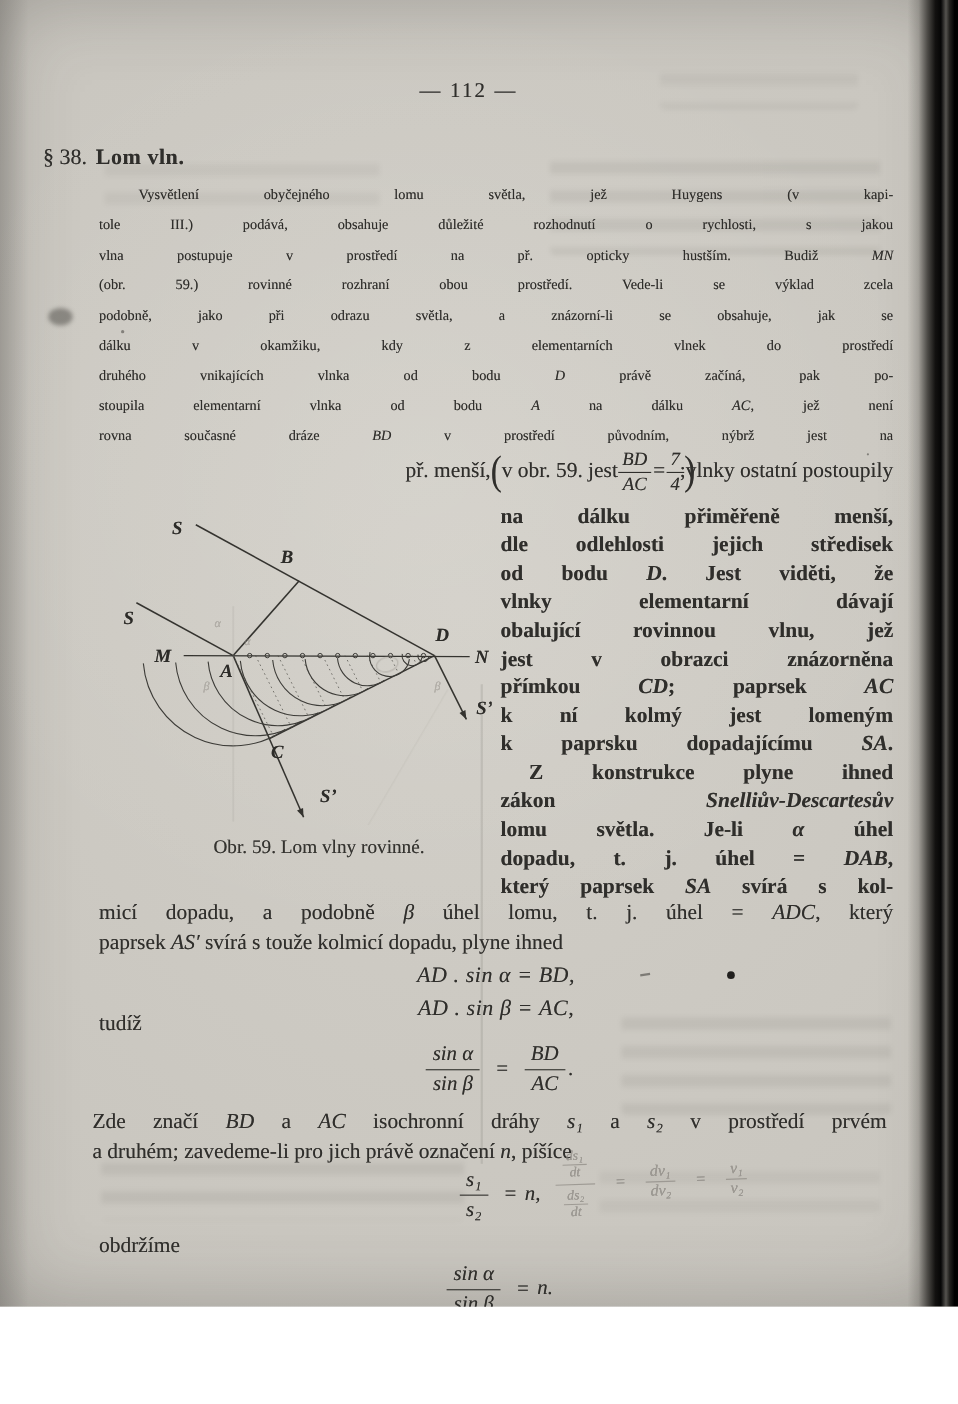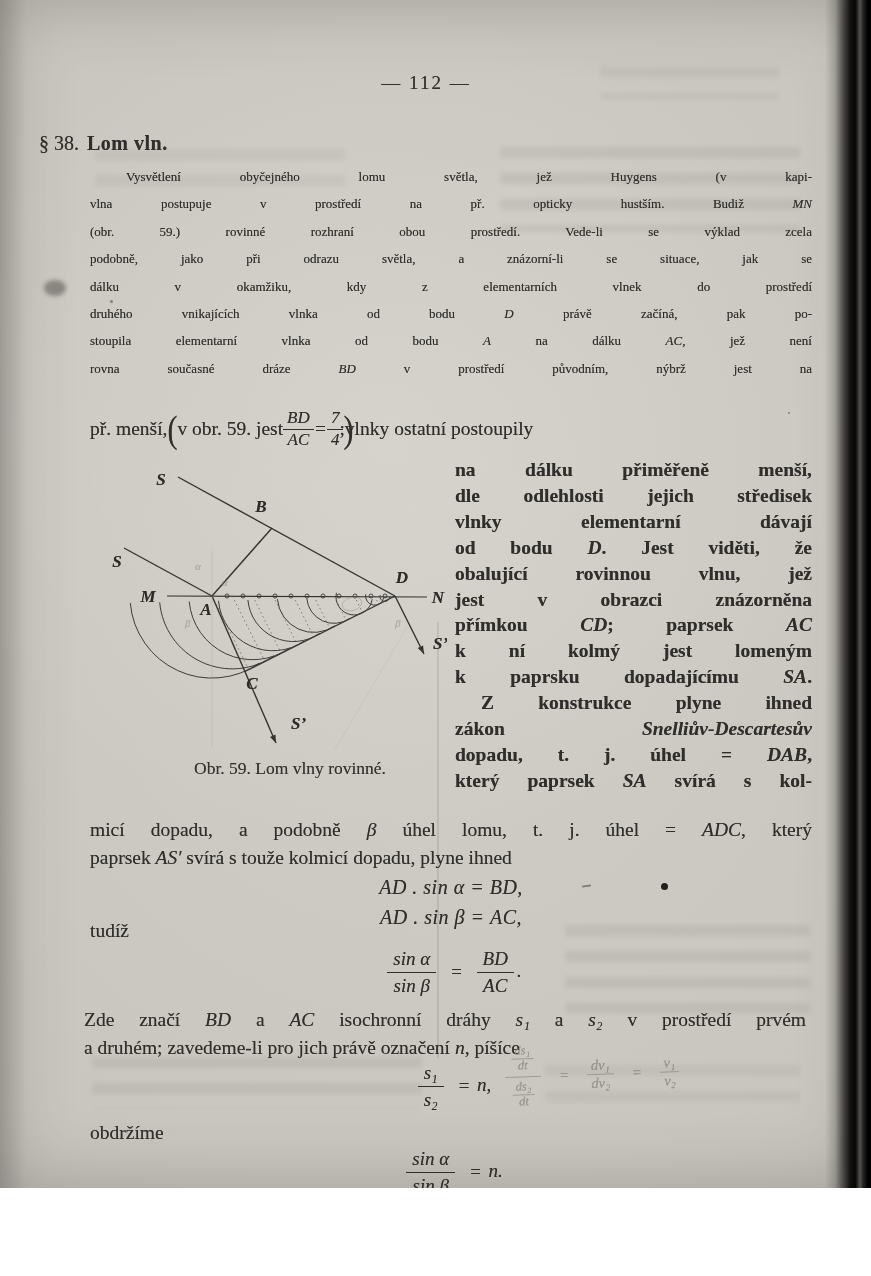--- a/index.html
+++ b/index.html
@@ -14,21 +14,21 @@
   .ink{ text-shadow:0 0 .5px rgba(47,46,43,.55); }
   .pageno{ position:absolute; top:72px; left:0; width:852px; text-align:center;
     font-size:19px; letter-spacing:2px; }
   .title{ position:absolute; top:132px; left:0; width:852px; text-align:left; font-size:20px;margin-left:39px; }
   .title .bold{ font-weight:700; margin-left:8px; letter-spacing:.5px; }
   .jline{ text-align:justify; text-align-last:justify; white-space:normal; }
   .ind{ padding-left:36px; }
   .mv{ font-style:italic; }
   .para1{ position:absolute; left:90px; top:163px; width:722px; font-size:13px; line-height:27.4px; }
   .line10{ position:absolute; left:90px; top:405px; width:722px; height:48px;
-    display:flex; align-items:center; justify-content:flex-start; font-size:19.5px; }
+    display:flex; align-items:center; justify-content:flex-end; font-size:19.5px; }
   .bigparen{ font-size:30px; font-weight:400; transform:scaleY(1.25); display:inline-block; line-height:1; }
   .ifr{ display:inline-block; text-align:center; vertical-align:middle; font-style:italic; font-size:17px; line-height:1.1; }
   .ifr .fnum{ display:block; border-bottom:1.4px solid #2f2e2b; padding:0 4px 1px; }
   .ifr .fden{ display:block; padding-top:1px; }
   .rcol{ position:absolute; left:455px; top:457px; width:357px; font-size:19.5px; line-height:25.9px;font-weight:bold; }
   .rcol .ind{ padding-left:26px; }
   .afterfig{ position:absolute; left:90px; top:816px; width:722px; font-size:19.5px; line-height:28px; }
   .afterfig .jline:last-child{ text-align-last:left; }
   .para2{ position:absolute; left:84px; top:1006px; width:722px; font-size:19.5px; line-height:28px; }
   .para2 .jline:last-child{ text-align-last:left; }
@@ -82,23 +82,24 @@
   <div class="speck" style="left:118px;top:1238px;width:2px;height:2px;"></div>
   <div class="crease"></div>
 
   <div class="pageno">— 112 —</div>
   <div class="title">
     <span>§ 38.</span><span class="bold">Lom vln.</span>
   </div>
 
   <div class="para1">
       <div class="jline ind"><span>Vysvětlení obyčejného lomu světla, jež Huygens (v kapi-</span></div>
+      <div class="jline"><span>tole III.) podává, obsahuje důležité rozhodnutí o rychlosti, s jakou</span></div>
       <div class="jline"><span>vlna postupuje v prostředí na př. opticky hustším. Budiž </span><span class="mv">MN</span></div>
       <div class="jline"><span>(obr. 59.) rovinné rozhraní obou prostředí. Vede-li se výklad zcela</span></div>
-      <div class="jline"><span>podobně, jako při odrazu světla, a znázorní-li se situace, jak se</span></div>
+      <div class="jline"><span>podobně, jako při odrazu světla, a znázorní-li se obsahuje, jak se</span></div>
       <div class="jline"><span>dálku v okamžiku, kdy z elementarních vlnek do prostředí</span></div>
       <div class="jline"><span>druhého vnikajících vlnka od bodu </span><span class="mv">D</span><span> právě začíná, pak po-</span></div>
       <div class="jline"><span>stoupila elementarní vlnka od bodu </span><span class="mv">A</span><span> na dálku </span><span class="mv">AC</span><span>, jež není</span></div>
       <div class="jline"><span>rovna současné dráze </span><span class="mv">BD</span><span> v prostředí původním, nýbrž jest na</span></div>
     </div>
 
   <div class="line10">
     <span>př. menší,</span>
     <span class="bigparen">(</span>
     <span>v obr. 59. jest</span>
@@ -191,29 +192,30 @@
         <text x="177" y="234">C</text>
         <text x="216" y="274" text-anchor="start">S’</text>
       </g>
     </svg>
     <div class="figcap">Obr. 59.  Lom vlny rovinné.</div>
   </div>
 
   <div class="rcol">
       <div class="jline"><span>na dálku přiměřeně menší,</span></div>
       <div class="jline"><span>dle odlehlosti jejich středisek</span></div>
+      <div class="jline"><span>od bodu </span><span class="mv">D</span><span>. Jest viděti, že</span></div>
       <div class="jline"><span>vlnky elementarní dávají</span></div>
-      <div class="jline"><span>od bodu </span><span class="mv">D</span><span>. Jest viděti, že</span></div>
       <div class="jline"><span>obalující rovinnou vlnu, jež</span></div>
       <div class="jline"><span>jest v obrazci znázorněna</span></div>
       <div class="jline"><span>přímkou </span><span class="mv">CD</span><span>; paprsek </span><span class="mv">AC</span></div>
       <div class="jline"><span>k ní kolmý jest lomeným</span></div>
       <div class="jline"><span>k paprsku dopadajícímu </span><span class="mv">SA</span><span>.</span></div>
       <div class="jline ind"><span>Z konstrukce plyne ihned</span></div>
       <div class="jline"><span>zákon </span><span class="mv">Snelliův-Descartesův</span></div>
+      <div class="jline"><span>lomu světla. Je-li </span><span class="mv">α</span><span> úhel</span></div>
       <div class="jline"><span>dopadu, t. j. úhel = </span><span class="mv">DAB</span><span>,</span></div>
       <div class="jline"><span>který paprsek </span><span class="mv">SA</span><span> svírá s kol-</span></div>
     </div>
 
   <div class="afterfig">
       <div class="jline"><span>micí dopadu, a podobně </span><span class="mv">β</span><span> úhel lomu, t. j. úhel = </span><span class="mv">ADC</span><span>, který</span></div>
       <div class="jline"><span>paprsek </span><span class="mv">AS′</span><span> svírá s touže kolmicí dopadu, plyne ihned</span></div>
     </div>
 
   <div class="eqline" style="top:876px;">AD . sin α = BD,</div>

